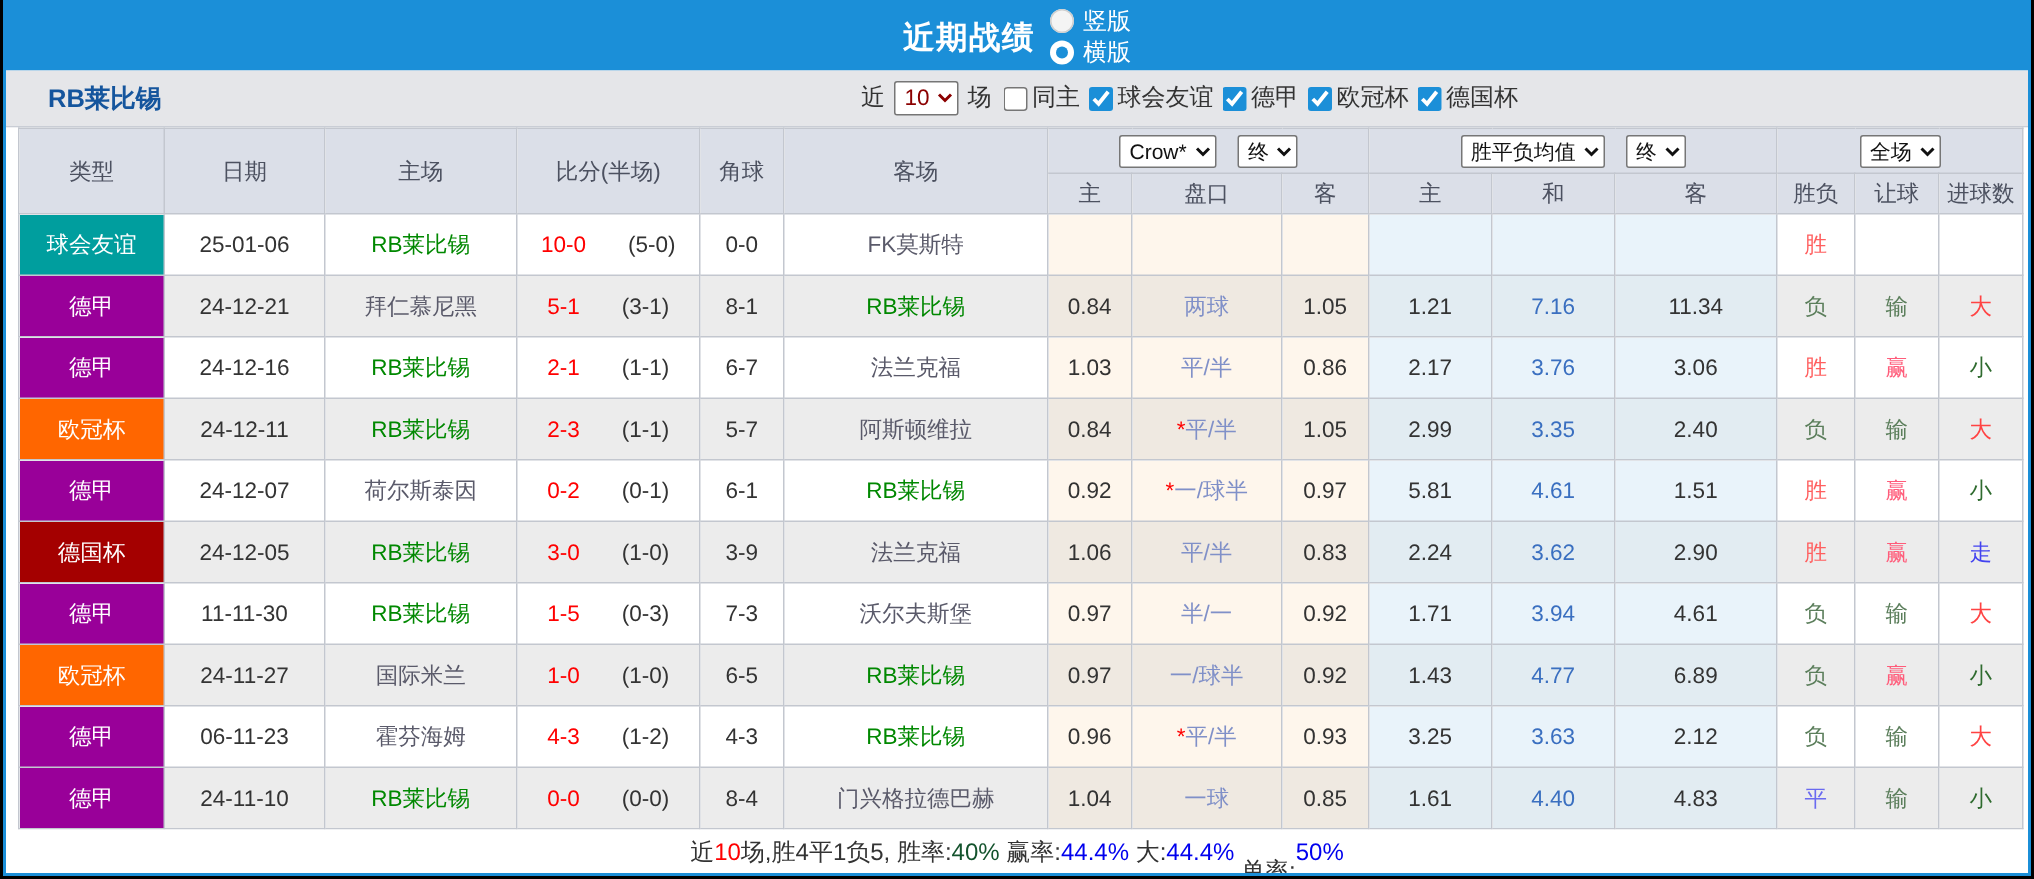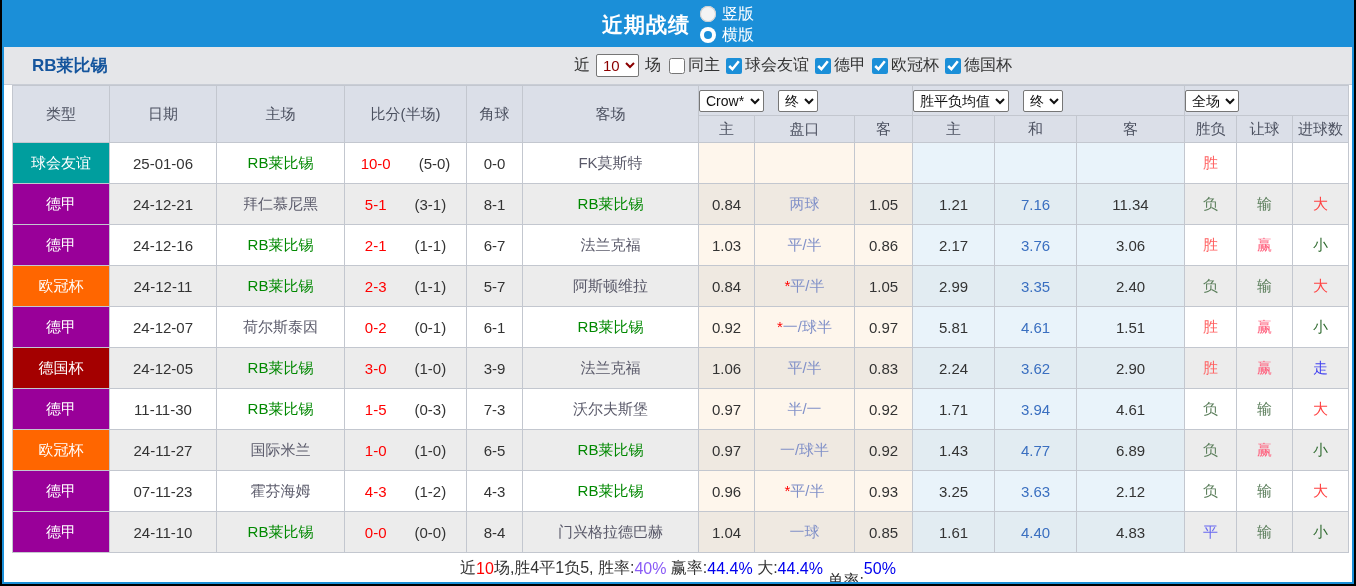--- a/index.html
+++ b/index.html
@@ -19,21 +19,21 @@
   .filters label{display:flex;align-items:center;font-size:16px;color:#333;cursor:pointer;}
   .filters input[type=checkbox]{width:16px;height:16px;accent-color:#1b8fd8;margin:0 3px 0 6px;}
   
   .table-wrap{padding:0 8px;background:#fff;}
   table{border-collapse:collapse;table-layout:fixed;width:1336px;font-size:15px;}
   th,td{border:1px solid #c3c7cf;text-align:center;overflow:hidden;white-space:nowrap;padding:0;}
   thead th{background:#dbdfe8;color:#4c5160;font-weight:normal;font-size:15px;}
   tr.h1 th{height:29px;}
   tr.h2 th{height:26px;}
   .selcell{background:#dbdfe8;}
-  .selcell .selbox{display:flex;justify-content:flex-start;align-items:center;gap:14px;}
+  .selcell .selbox{display:flex;justify-content:center;align-items:center;gap:14px;}
   .selcell select{font-size:14px;color:#111;background:#fff;border:1px solid #767676;border-radius:2px;padding:1px 2px;max-width:128px;}
   tbody td{height:40px;color:#333;}
   tbody tr.alt td{background:#ececec;}
   td.g1{background:rgba(253,243,229,0.75);}
   tr.alt td.g1{background:#efe9e1;}
   td.g2{background:#e9f3fa;}
   tr.alt td.g2{background:#e2ecf2;}
   td.type-cell{color:#fff;font-size:15px;}
   .team-green{color:#008800;}
   .team-norm{color:#5a5a6a;}
@@ -286,21 +286,21 @@
             <td class="g1">0.92</td>
             <td class="g2">1.43</td>
             <td class="g2 avg-mid">4.77</td>
             <td class="g2">6.89</td>
             <td style="color: rgb(91, 126, 91);">负</td>
             <td style="color: rgb(255, 92, 122);">赢</td>
             <td style="color: rgb(47, 107, 47);">小</td>
           </tr>
           <tr>
             <td class="type-cell" style="background: rgb(153, 0, 153);">德甲</td>
-            <td>07-11-23</td>
+            <td>06-11-23</td>
             <td class="team-norm">霍芬海姆</td>
             <td><span class="score-main">4-3</span><span class="score-half">(1-2)</span></td>
             <td>4-3</td>
             <td class="team-green">RB莱比锡</td>
             <td class="g1">0.96</td>
             <td class="g1 hc"><span class="star">*</span>平/半</td>
             <td class="g1">0.93</td>
             <td class="g2">3.25</td>
             <td class="g2 avg-mid">3.63</td>
             <td class="g2">2.12</td>
@@ -326,21 +326,21 @@
             <td style="color: rgb(47, 107, 47);">小</td>
           </tr>
         </tbody>
     </table>
   </div>
 
   <div class="footer" id="footer">
       <span style="color: rgb(51, 51, 51); white-space: pre;">近</span>
       <span style="color: rgb(255, 0, 0); white-space: pre;">10</span>
       <span style="color: rgb(51, 51, 51); white-space: pre;">场,胜4平1负5, 胜率:</span>
-      <span style="color: #8b5cf6; white-space: pre;">40%</span>
+      <span style="color: #14532d; white-space: pre;">40%</span>
       <span style="color: rgb(51, 51, 51); white-space: pre;"> 赢率:</span>
       <span style="color: rgb(0, 0, 238); white-space: pre;">44.4%</span>
       <span style="color: rgb(51, 51, 51); white-space: pre;"> 大:</span>
       <span style="color: rgb(0, 0, 238); white-space: pre;">44.4%</span>
       <span style="color: rgb(51, 51, 51); white-space: pre; margin-top: 26px;"> 单率:</span>
       <span style="color: rgb(0, 0, 238); white-space: pre;">50%</span>
     </div>
 
 </div>
 

